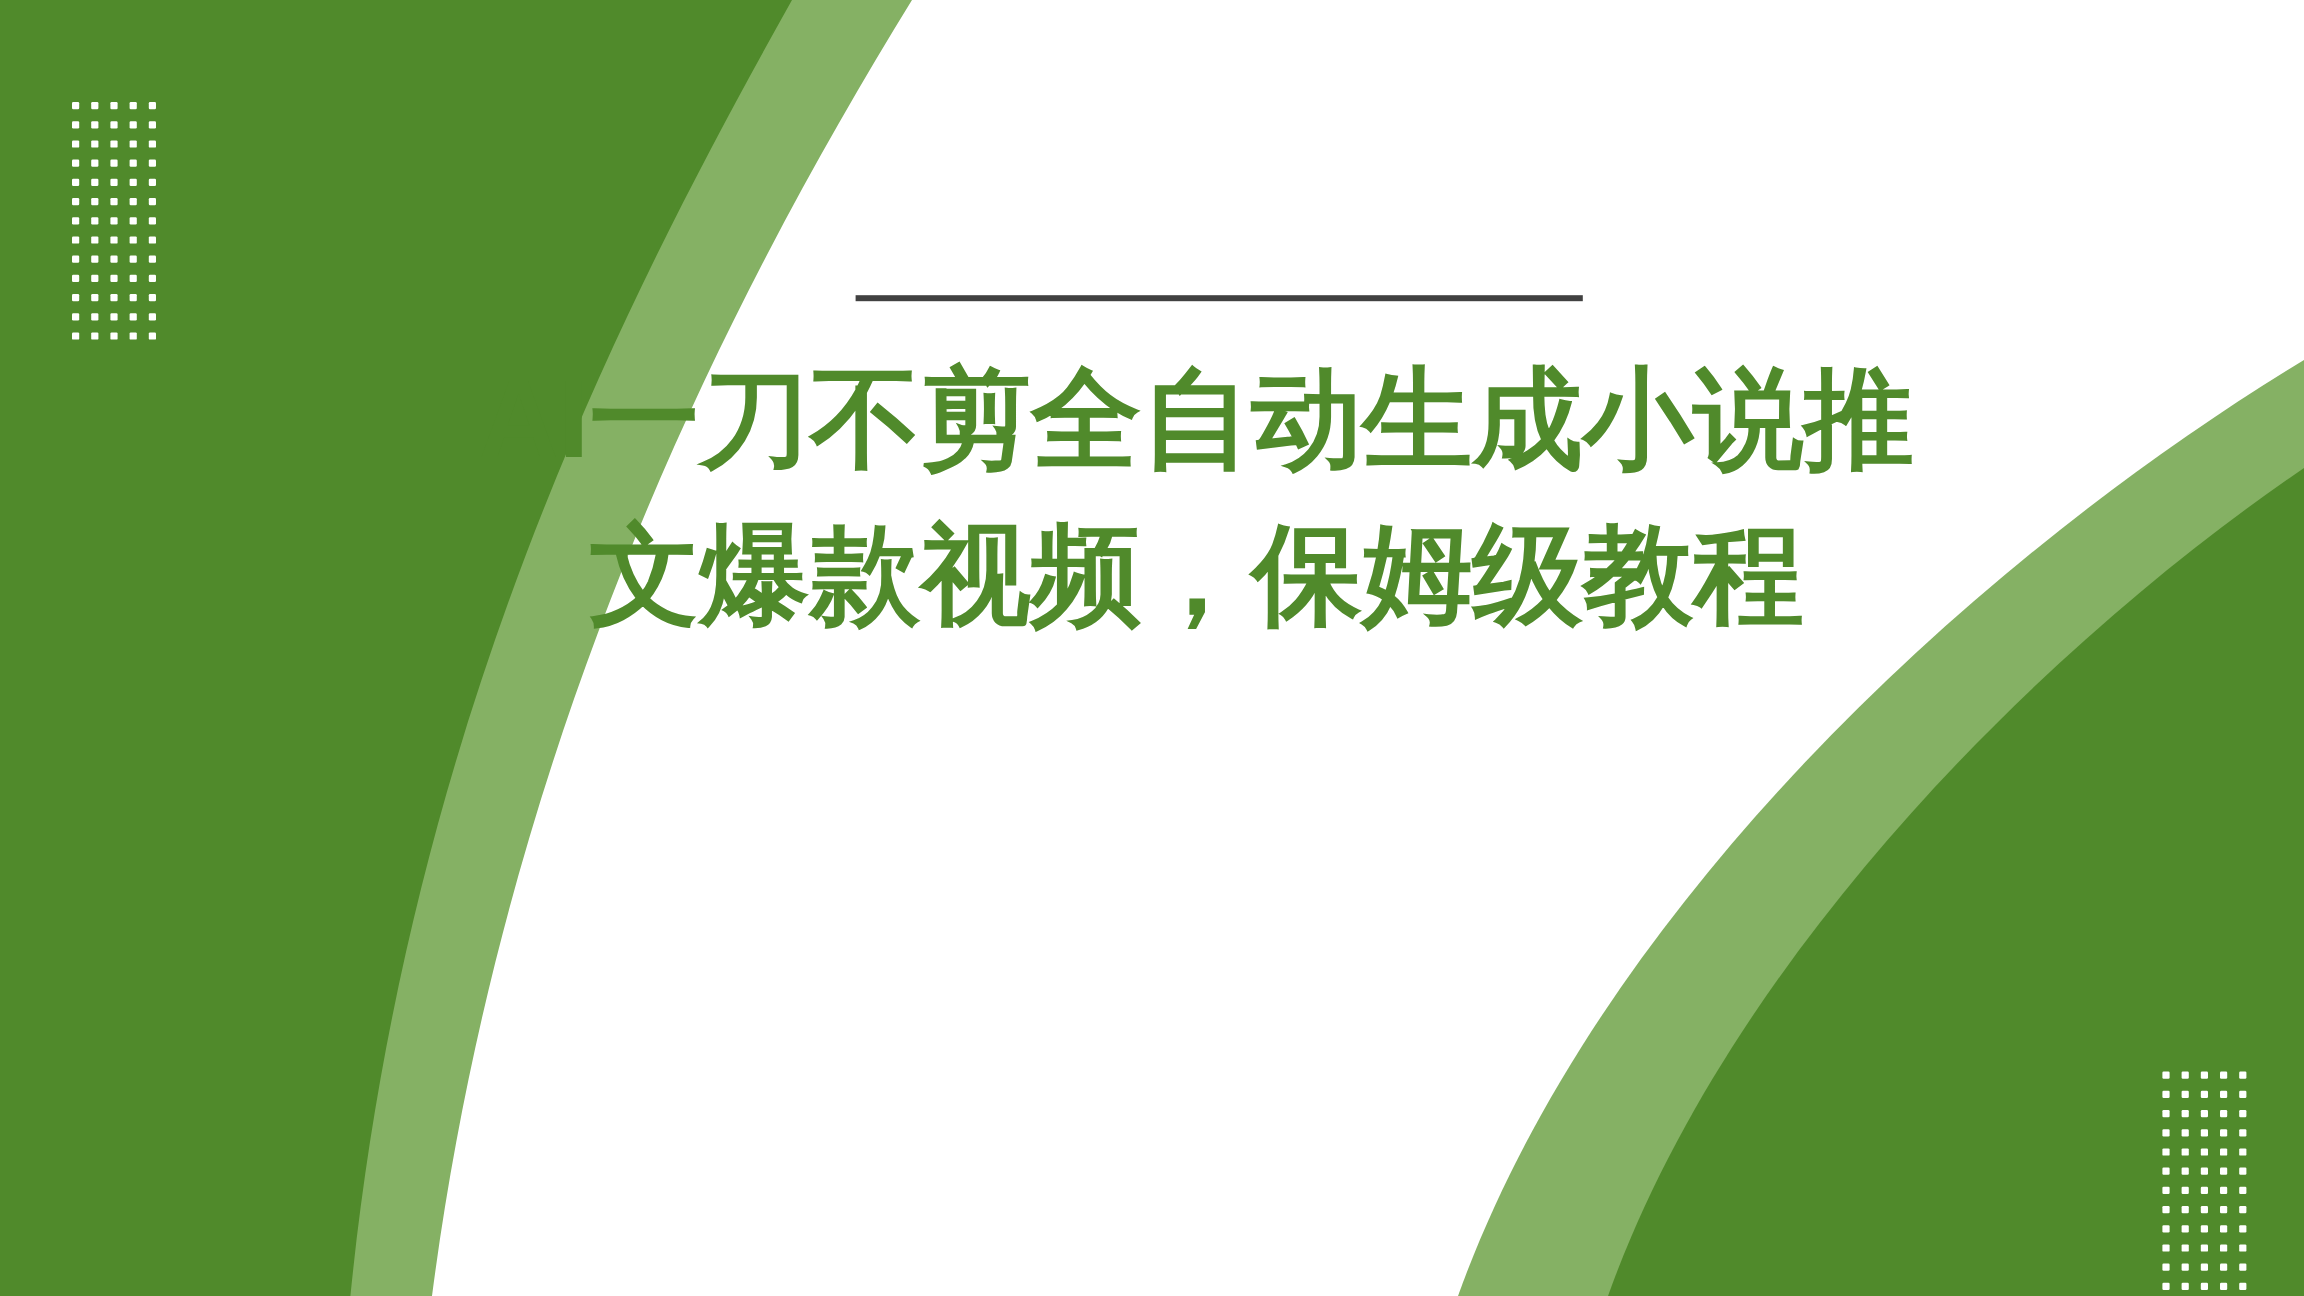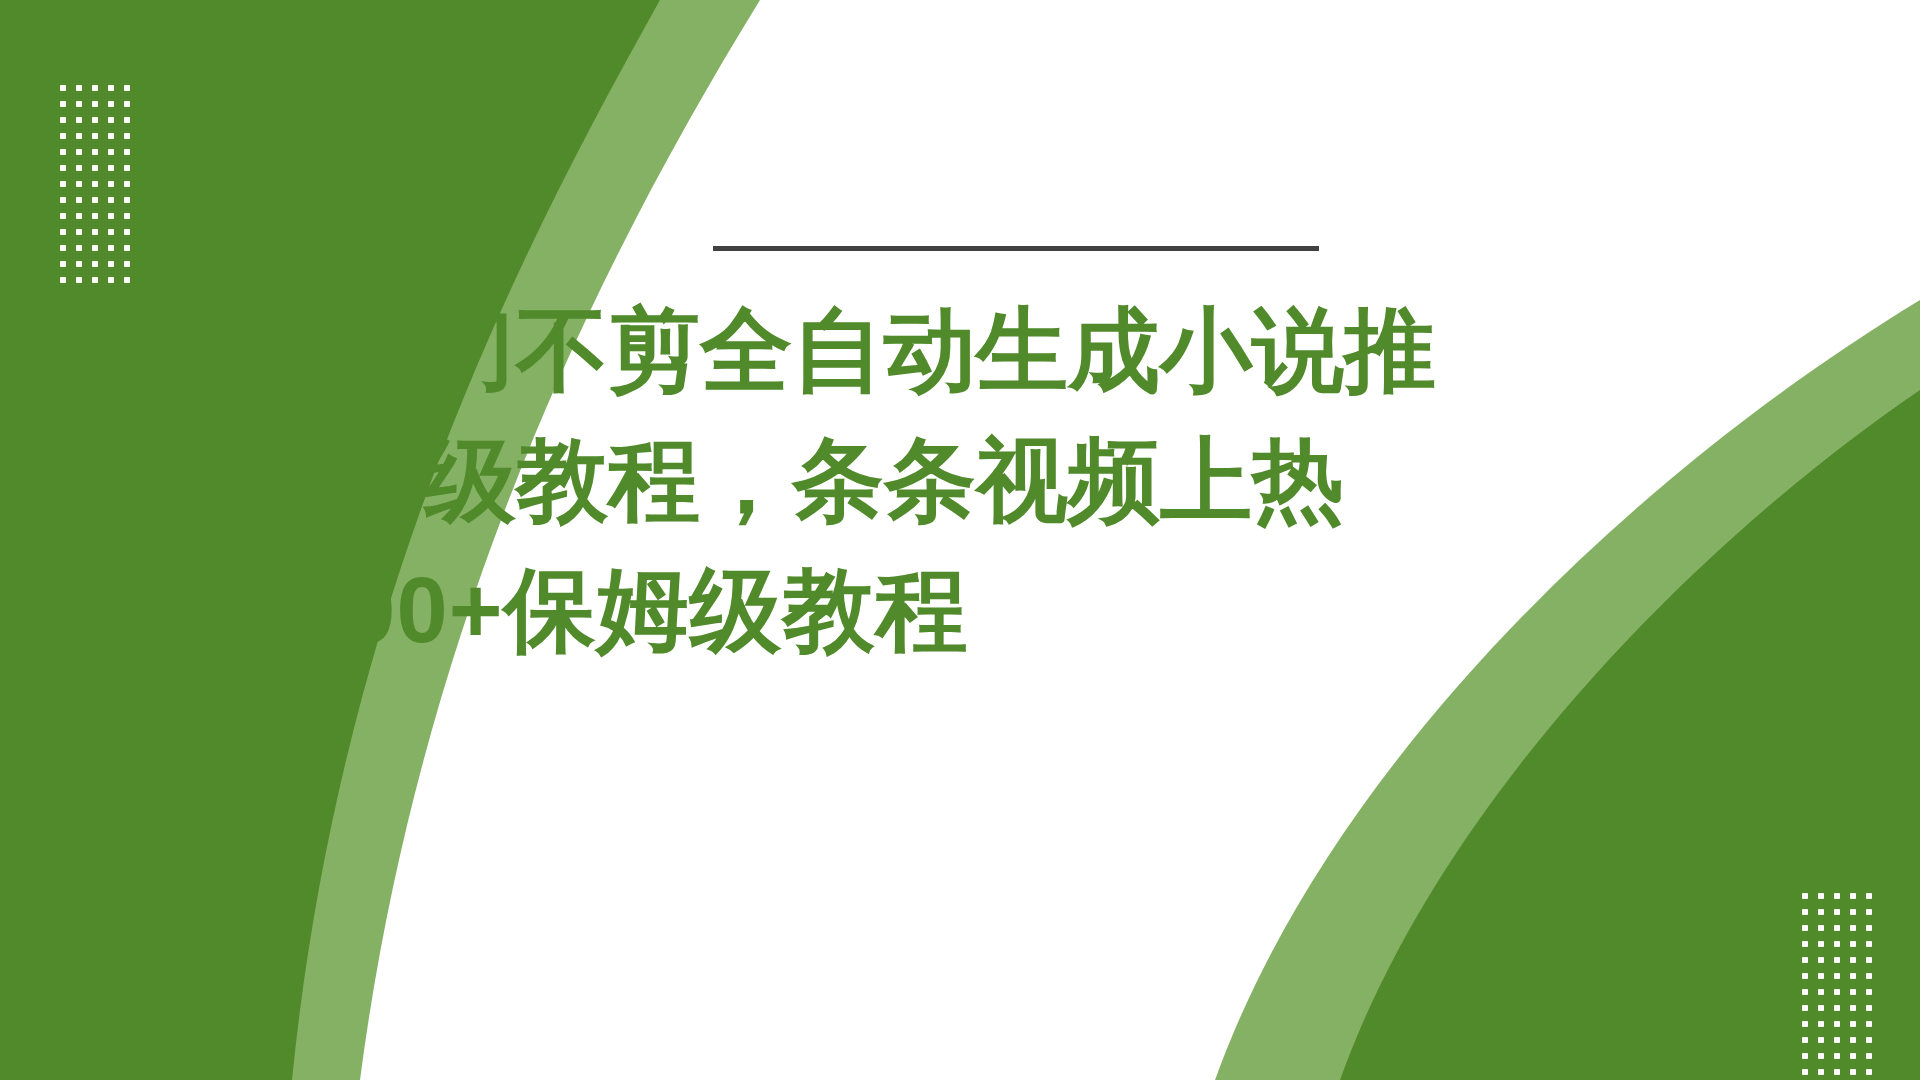--- a/index.html
+++ b/index.html
@@ -57,24 +57,24 @@
     left: 713px;
     top: 246px;
     width: 606px;
     height: 5px;
     background: #414141;
   }
 
   
   #title-block {
     position: absolute;
-    left: 240px;
+    left: 252px;
     top: 285px;
     width: 1490px;
-    text-align: left;
+    text-align: center;
   }
   .title-line {
     font-size: 92px;
     line-height: 130px;
     font-weight: 700;
     color: #508a2b;
     letter-spacing: 0px;
     white-space: nowrap;
   }
   .title-line.last {
@@ -226,17 +226,16 @@
       <div class="dot"></div>
       <div class="dot"></div>
       <div class="dot"></div>
 
   </div>
 
   <div id="divider"></div>
 
   <div id="title-block">
     <div class="title-line">AI一刀不剪全自动生成小说推</div>
-    <div class="title-line">保姆级教程，条条视频上热</div>
-    <div class="title-line last">1000+保姆级教程</div>
+    <div class="title-line">文爆款视频，保姆级教程</div>
   </div>
 
 </div>
 
 </body></html>

